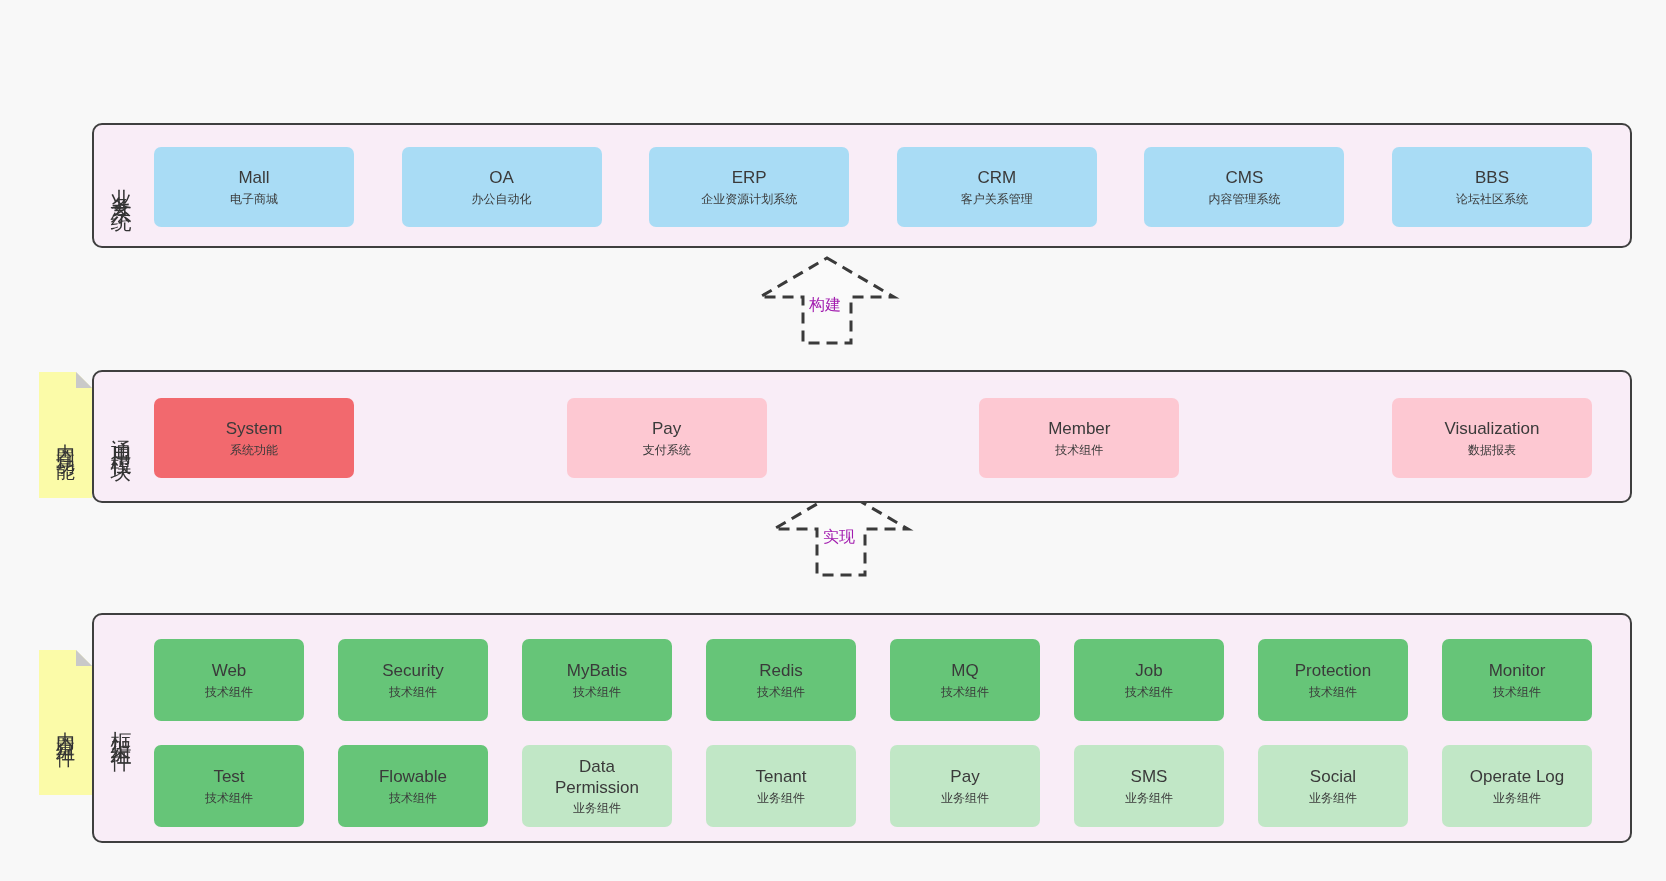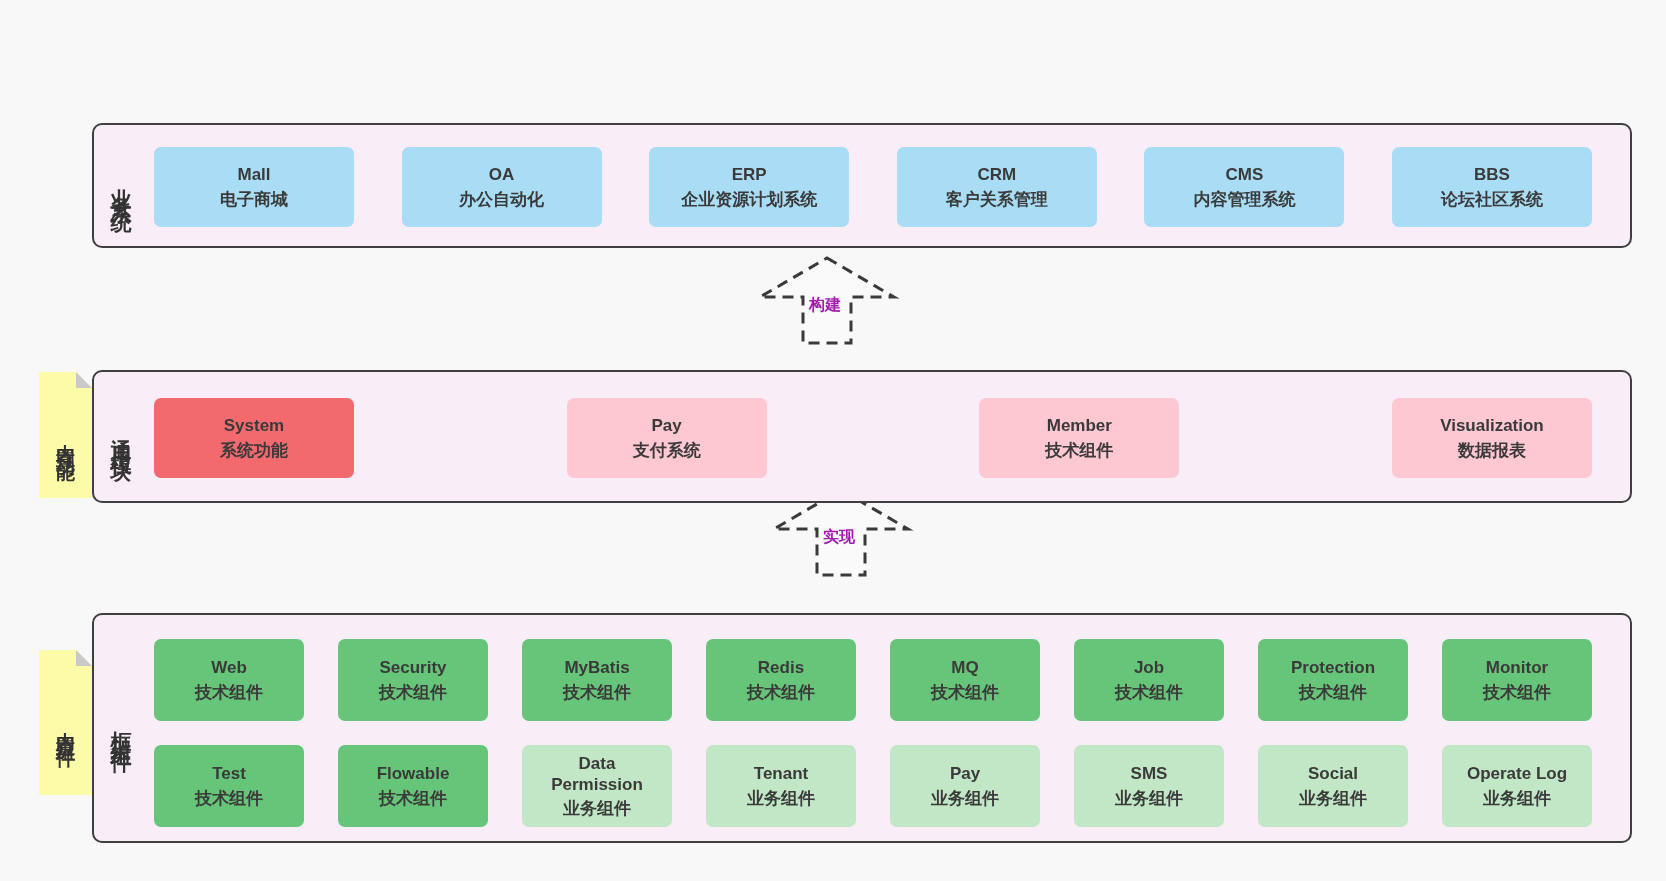--- a/index.html
+++ b/index.html
@@ -1,18 +1,18 @@
 <!DOCTYPE html>
 <html><head>
 <meta charset="utf-8">
 <style>
   * { margin:0; padding:0; box-sizing:border-box; }
   html,body { width:1666px; height:881px; background:#f8f8f8; overflow:hidden;
               font-family:"Liberation Sans","DejaVu Sans",sans-serif; color:#3a3a3a; }
-  .stage { position:relative; width:1666px; height:881px;font-weight:bold; }
+  .stage { position:relative; width:1666px; height:881px; }
 
   
   .band { position:absolute; left:92px; width:1540px; background:#f9edf7;
           border:2px solid #3f3f3f; border-radius:10px; z-index:2; }
   #band-business   { top:123px; height:125px; }
   #band-modules    { top:370px; height:133px; }
   #band-components { top:613px; height:230px;padding-left:21px; }
 
   .band-label { position:absolute; left:13px; top:50%; transform:translateY(-50%);
                 writing-mode:vertical-rl; text-orientation:upright;
@@ -23,21 +23,21 @@
   #band-business .boxrow { top:22px; }
   #band-modules  .boxrow { top:26px; }
   #band-components .boxrow.r0 { top:24px; }
   #band-components .boxrow.r1 { top:130px; }
 
   .box { display:flex; flex-direction:column; align-items:center; justify-content:center;
          text-align:center; border-radius:7px; color:#3a3a3a; line-height:1.25; }
   .wide .box { width:200px; height:80px; }
   .narrow .box { width:150px; height:82px; }
   .box .name { font-size:17px; }
-  .box .desc { font-size:17px; margin-top:3px; }
+  .box .desc { font-size:12px; margin-top:3px; }
   .narrow .box .name { max-width:118px; }
 
   .blue  { background:#a9dcf5; }
   .red   { background:#f2696e; }
   .pink  { background:#fdc8d2; }
   .green { background:#66c578; }
   .green-light { background:#c1e7c6; }
 
   
   .sticky { position:absolute; left:39px; width:53px; background:#fbfba8; z-index:1; }

